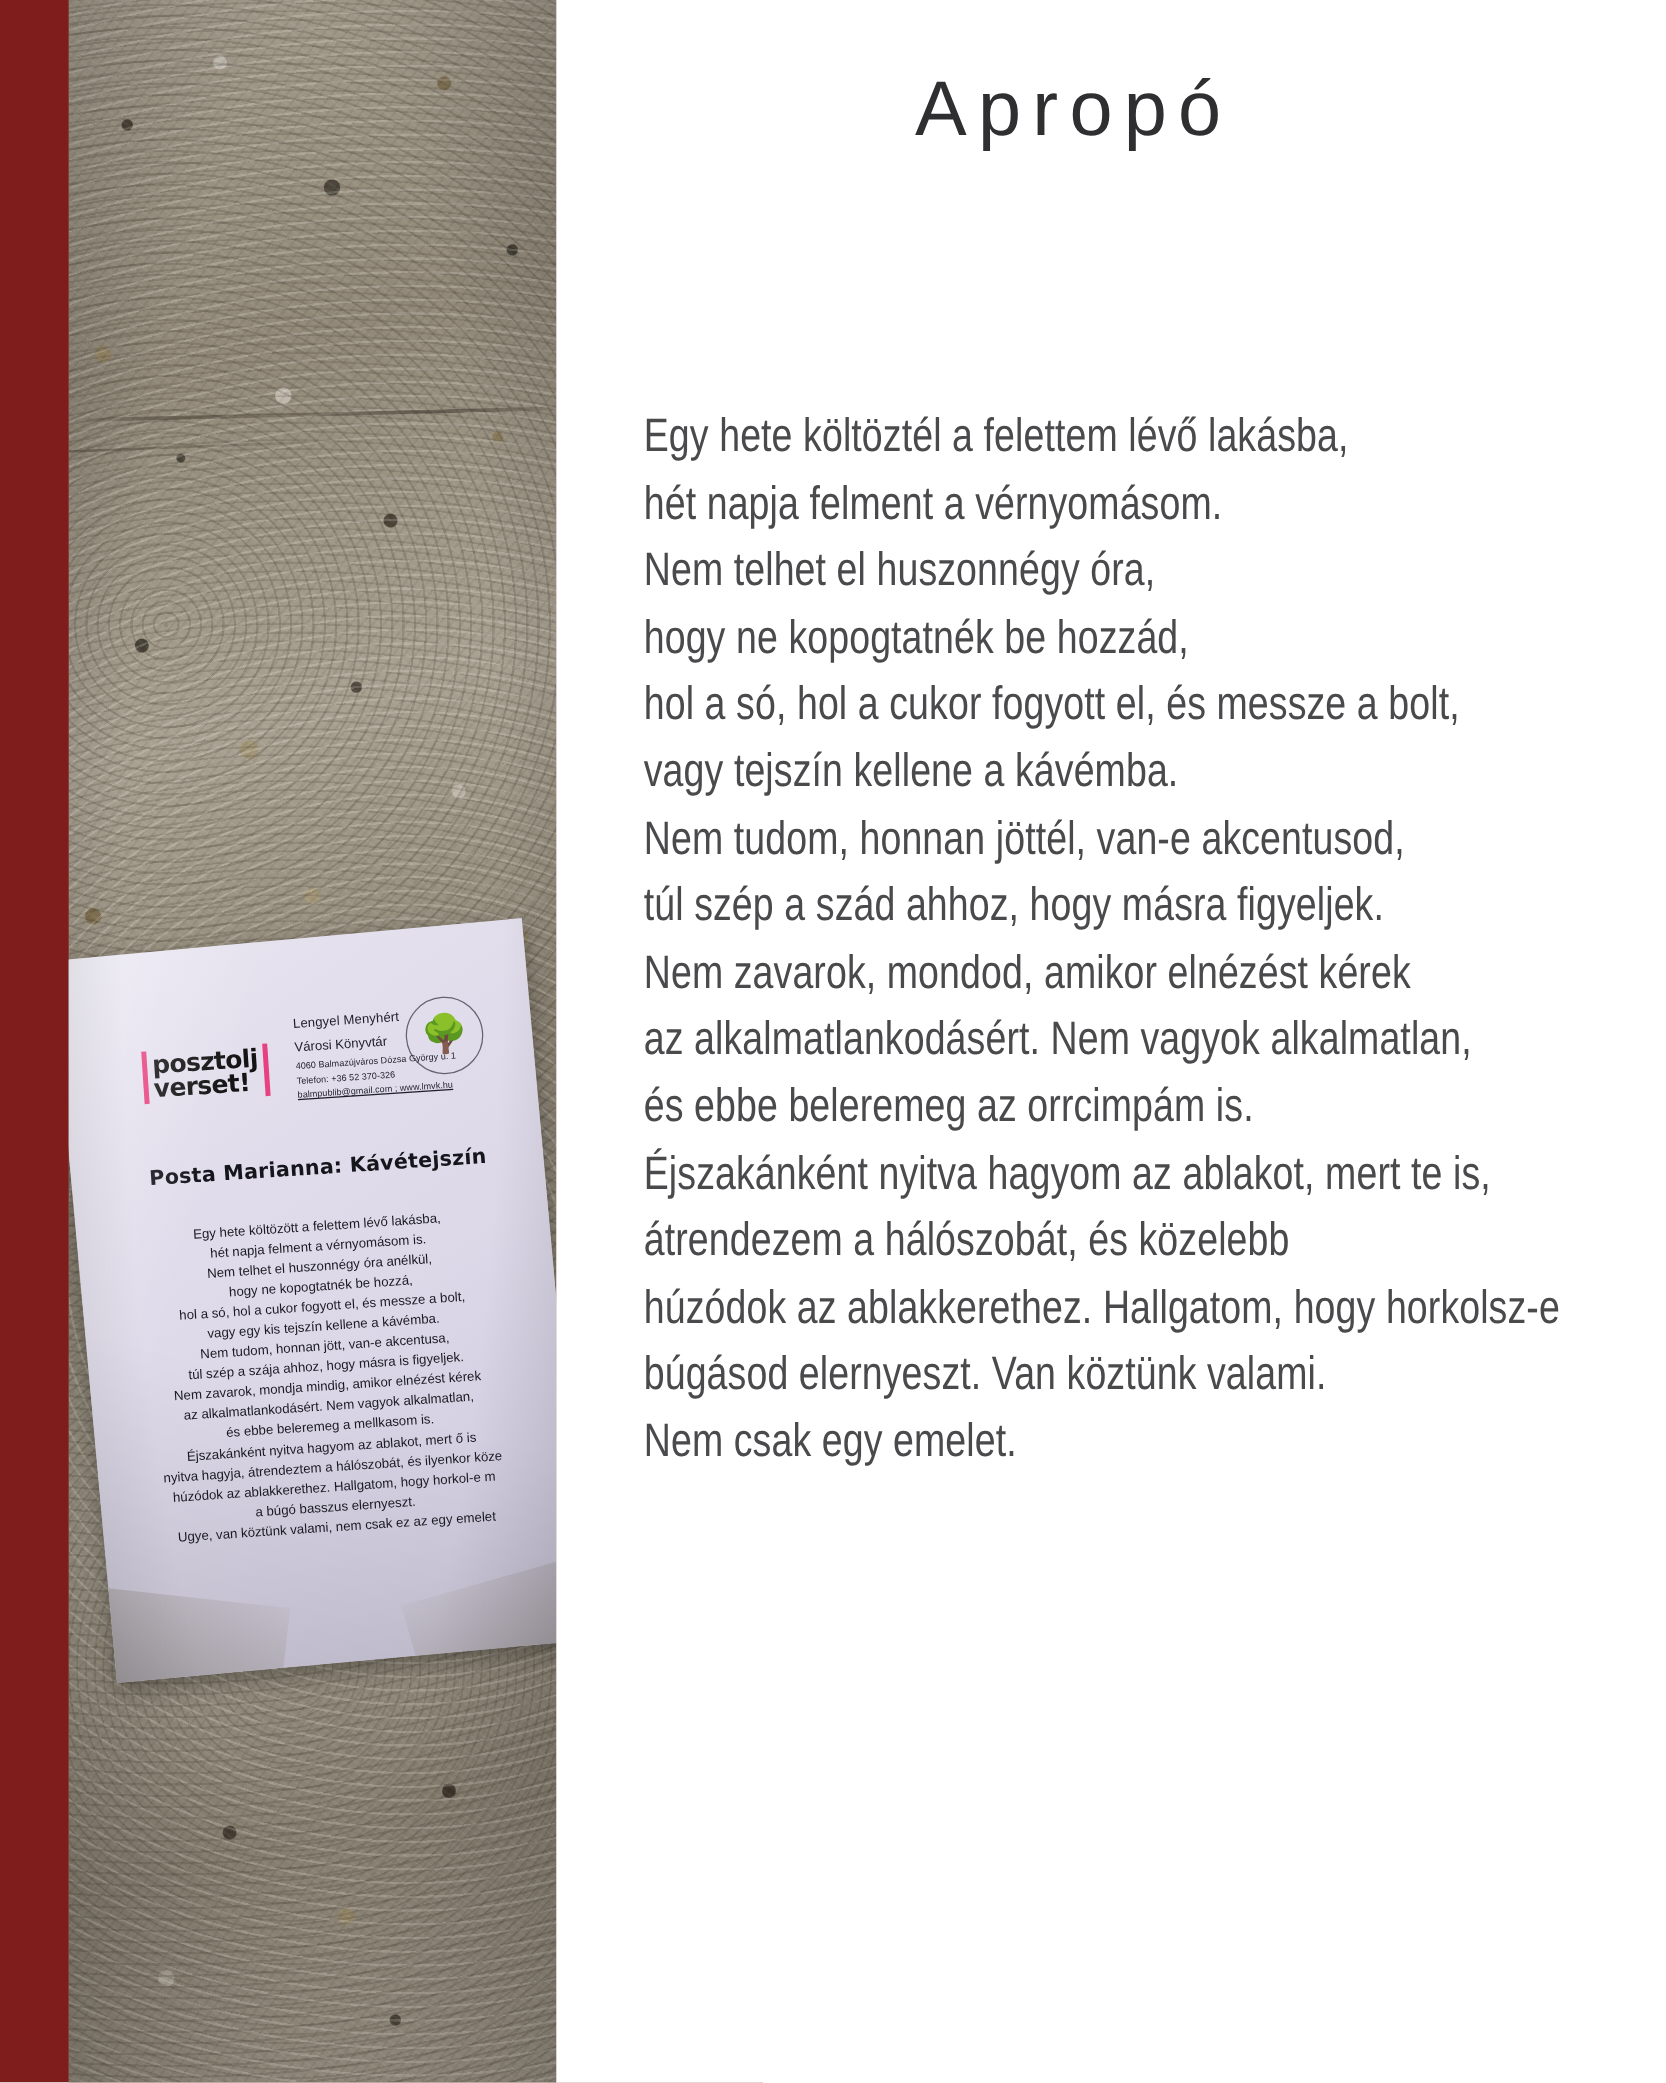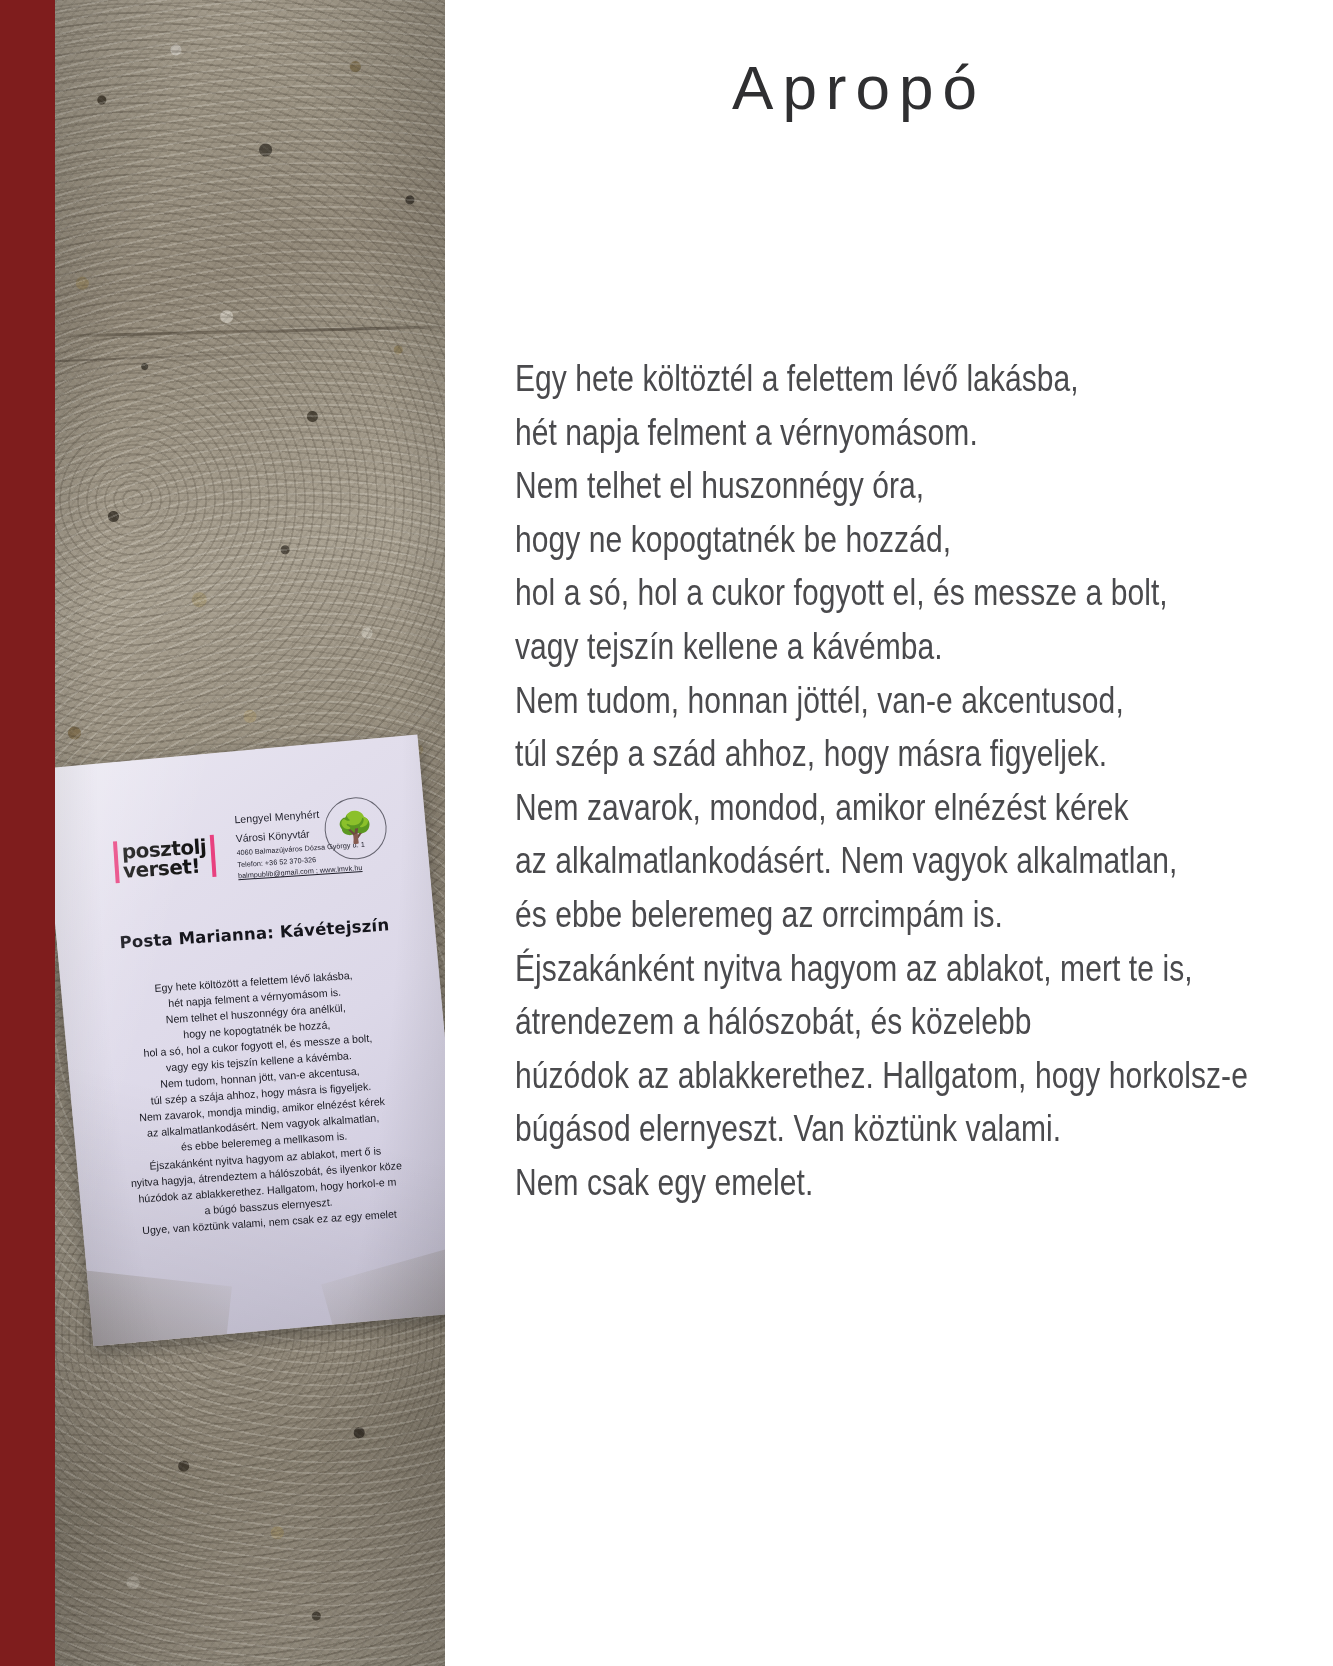--- a/index.html
+++ b/index.html
@@ -235,21 +235,20 @@
     font-size: 62px;
     letter-spacing: 9px;
     color: #2f2f31;
     white-space: nowrap;
   }
   .poem-body {
     position: absolute;
     left: 70px;
     top: 322px;
     right: 20px;
-    margin-top: 30px;
   }
   .poem-body .line {
     font-family: "Liberation Sans Narrow", "Liberation Sans", sans-serif;
     font-size: 37.5px;
     line-height: 53.6px;
     color: #4a4a4d;
     white-space: nowrap;
     transform: scaleX(.80);
     transform-origin: left center;
     letter-spacing: .1px;

